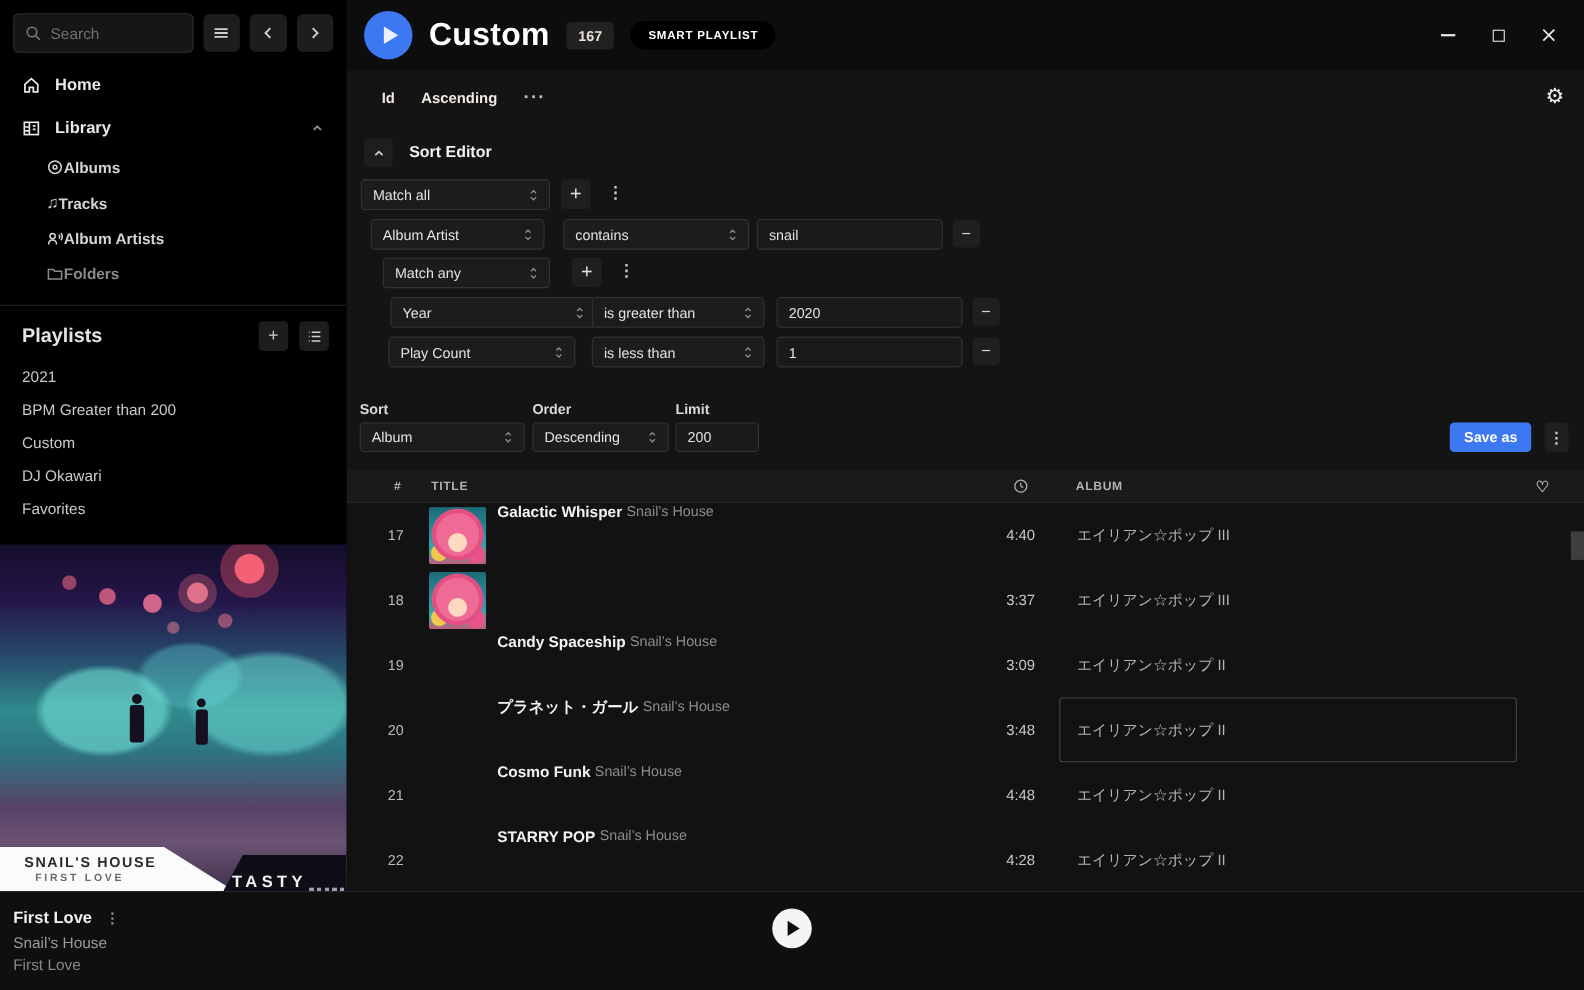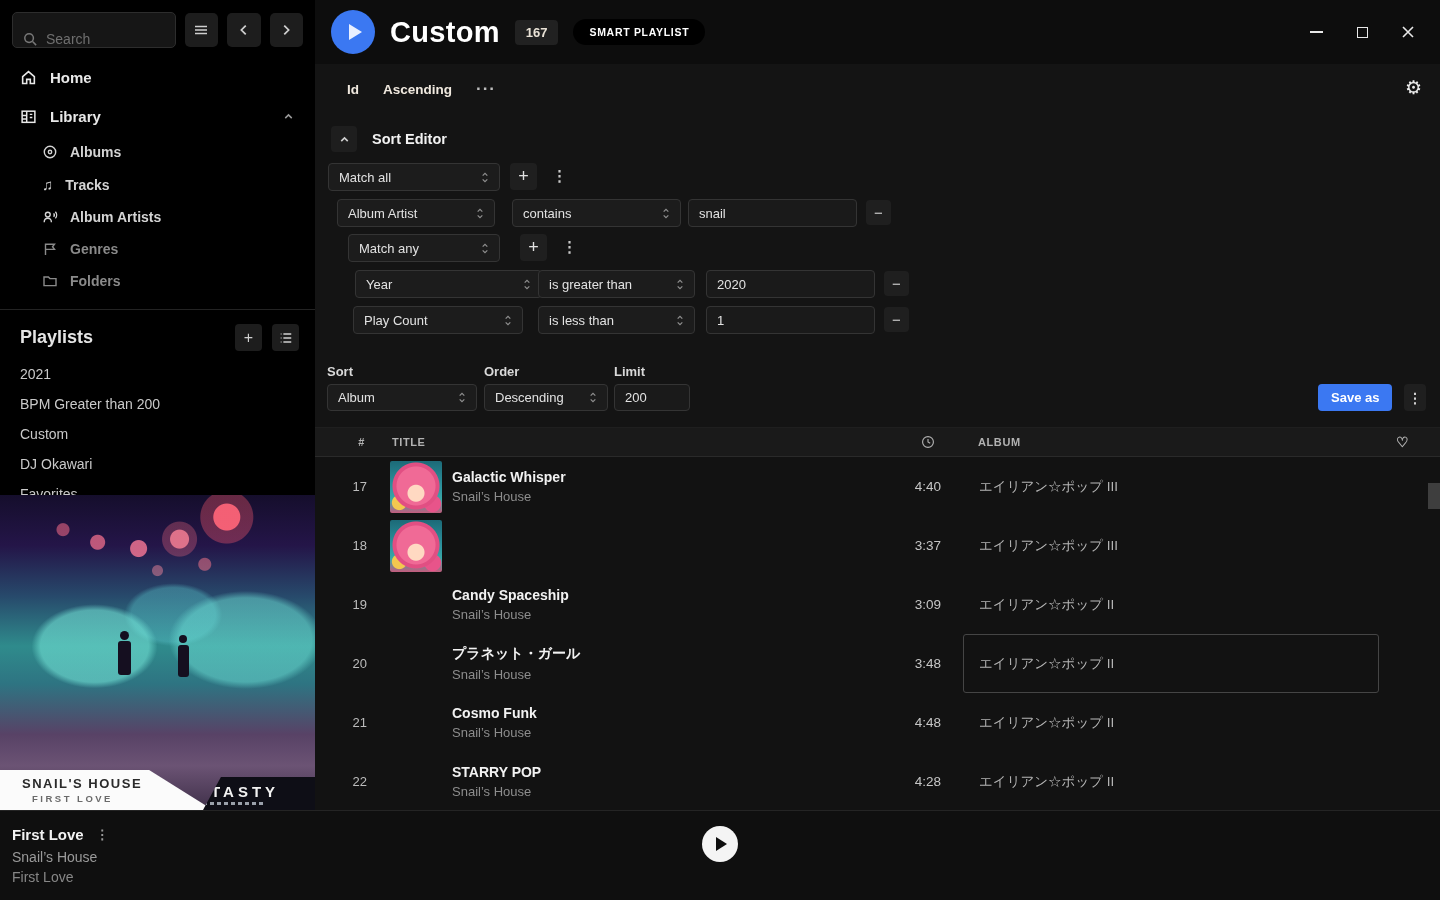--- a/index.html
+++ b/index.html
@@ -3,27 +3,27 @@
 <meta charset="utf-8">
 <style>
   *{margin:0;padding:0;box-sizing:border-box}
   html,body{width:1440px;height:900px;overflow:hidden}
   body{background:#0d0d0d;font-family:"Liberation Sans",sans-serif;color:#e6e6e6;position:relative}
   svg{display:block}
 
   
   .sidebar{position:absolute;left:0;top:0;width:315px;height:810px;background:#000;z-index:3}
   .sb-top{display:flex;gap:9px;align-items:center;padding:12px 12px 10px 12px}
-  .search{width:166px;height:36px;background:#161616;border:1px solid #2d2d2d;border-radius:5px;display:flex;align-items:flex-end;gap:8px;padding:0 10px;color:#787878}
+  .search{width:166px;height:36px;background:#161616;border:1px solid #2d2d2d;border-radius:5px;display:flex;align-items:center;gap:8px;padding:0 10px;color:#787878}
   .search input{background:transparent;border:none;outline:none;color:#bdbdbd;font-size:14px;width:110px;font-family:"Liberation Sans",sans-serif}
   .search input::placeholder{color:#6f6f6f}
   .sq{width:34px;height:34px;background:#1d1d1d;border:none;border-radius:5px;color:#cfcfcf;display:flex;align-items:center;justify-content:center;cursor:pointer}
   .nav-row{display:flex;align-items:center;gap:13px;padding:11px 20px;font-weight:700;font-size:15px;color:#e8e8e8;cursor:pointer}
   .nav-row .grow{flex:1}
-  .sub-row{display:flex;align-items:center;gap:12px;padding:8px 23px 8px 42px;font-weight:700;font-size:14px;color:#d4d4d4;cursor:pointer}
+  .sub-row{display:flex;align-items:center;padding:8px 23px 8px 42px;font-weight:700;font-size:14px;color:#d4d4d4;cursor:pointer}
   .sub-row.dim{color:#8a8a8a}
   .sb-divider{border-top:1px solid #232323;margin:12px 0 0 0}
   .pl-head{display:flex;align-items:center;padding:14px 16px 8px 20px}
   .pl-title{font-size:18px;font-weight:800;color:#e4e4e4;flex:1}
   .sq.small{width:27px;height:27px;border-radius:4px}
   .pl-item{padding:7px 20px;font-size:14px;color:#c9c9c9;cursor:pointer}
 
   
   .art{position:absolute;left:0;bottom:0;width:315px;height:315px;overflow:hidden;
     background:
@@ -38,21 +38,21 @@
       radial-gradient(ellipse 110px 70px at 78% 46%, rgba(110,225,215,.5) 0 60%, transparent 70%),
       radial-gradient(ellipse 70px 45px at 55% 38%, rgba(90,200,205,.4) 0 60%, transparent 70%),
       linear-gradient(180deg,#150e2c 0%,#241548 16%,#27496b 32%,#2f8b8c 48%,#2e7482 60%,#584266 76%,#6b5374 86%,#3f3049 100%)}
   .fig{position:absolute;background:#150f20;border-radius:3px}
   .fig.head{border-radius:50%}
   .band-white{position:absolute;left:0;bottom:0;width:213px;height:40px;background:#fbfbfb;
     clip-path:polygon(0 0,70% 0,100% 100%,0 100%);display:flex;flex-direction:column;justify-content:center;padding-left:22px;gap:2px}
   .band-artist{font-size:13px;font-weight:800;letter-spacing:1.5px;color:#2a2a2a}
   .band-title{font-size:9.5px;font-weight:700;letter-spacing:2.5px;color:#6a6a6a;padding-left:10px}
   .band-dark{position:absolute;right:0;bottom:0;width:112px;height:33px;background:#0e0e16;
-    clip-path:polygon(16% 0,100% 0,100% 100%,0 100%);display:flex;flex-direction:column;align-items:flex-start;justify-content:center;gap:2px}
+    clip-path:polygon(16% 0,100% 0,100% 100%,0 100%);display:flex;flex-direction:row;align-items:flex-end;justify-content:center;gap:2px}
   .band-brand{font-size:15px;font-weight:700;letter-spacing:4px;color:#f2f2f2;padding-left:8px}
   .band-dashes{width:62px;height:3px;background:repeating-linear-gradient(90deg,#9aa0aa 0 4px,transparent 4px 7px)}
 
   
   .main{position:absolute;left:315px;top:0;width:1125px;height:810px;background:#141414}
   .page-header{position:absolute;top:0;left:0;width:100%;height:64px;background:#0d0d0d;display:flex;align-items:center;padding:0 16px;gap:15px}
   .playbtn{width:44px;height:44px;border-radius:50%;background:#3b78f2;border:none;display:flex;align-items:center;justify-content:center;cursor:pointer;flex:0 0 auto}
   .playbtn .tri{width:0;height:0;border-left:13px solid #eaf0ff;border-top:8px solid transparent;border-bottom:8px solid transparent;margin-left:4px}
   .ptitle{font-size:29px;font-weight:800;letter-spacing:.3px;color:#fff}
   .count{background:#212121;border-radius:4px;padding:5px 11px;font-size:13px;font-weight:700;color:#e9e2d6}
@@ -95,21 +95,21 @@
       radial-gradient(circle at 18% 80%, #f3c84f 0 7px, transparent 8px),
       radial-gradient(circle at 82% 82%, #e8548a 0 8px, transparent 9px),
       linear-gradient(180deg,#1c6a78 0%,#2f98a2 55%,#3aa9a6 75%,#c45c7d 100%)}
   .art2{background:
       radial-gradient(circle at 40% 34%, #7a5fb5 0 7px, transparent 8px),
       radial-gradient(circle at 66% 30%, #f08b3e 0 7px, transparent 8px),
       radial-gradient(circle at 30% 62%, #f4a0b4 0 8px, transparent 9px),
       radial-gradient(circle at 62% 66%, #e05575 0 10px, transparent 11px),
       radial-gradient(circle at 50% 50%, #e8708c 0 21px, #d9germ 0, transparent 22px),
       #f1e49d}
-  .tmeta{position:absolute;left:137px;top:0;height:100%;display:flex;flex-direction:column;justify-content:center;gap:4px}
+  .tmeta{position:absolute;left:137px;top:0;height:100%;display:flex;flex-direction:row;justify-content:center;gap:4px}
   .ttitle{font-size:14px;font-weight:700;color:#f2f2f2}
   .tartist{font-size:13px;color:#8d8d8d}
   .tdur{position:absolute;left:540px;top:0;width:86px;height:100%;display:flex;align-items:center;justify-content:flex-end;font-size:13.5px;color:#c6c6c6}
   .talbumcell{position:absolute;left:648px;top:0;width:416px;height:100%;display:flex;align-items:center;padding-left:15px;font-size:13.5px;color:#b4b4b4;border:1px solid transparent;border-radius:3px}
   .talbumcell.focused{border-color:#454545}
   .scrollthumb{position:absolute;right:0;top:56px;width:12px;height:26px;background:#3e3e3e;cursor:pointer}
 
   
   .player{position:absolute;left:0;top:810px;width:1440px;height:90px;background:#0f0f0f;border-top:1px solid #242424;z-index:4}
   .np-track{position:absolute;left:12px;top:15px;font-size:15px;font-weight:700;color:#f2f2f2;display:flex;gap:12px;align-items:center}
@@ -199,28 +199,20 @@
           <circle cx="5.8" cy="5.6" r="2.4"></circle>
           <path d="M2.2 13.2 C2.2 10.4 3.8 9.2 5.8 9.2 C7.8 9.2 9.4 10.4 9.4 13.2"></path>
           <path d="M11.6 4.4 C12.5 5.4 12.5 6.8 11.6 7.8 M13.4 2.8 C15 4.6 15 7.6 13.4 9.4"></path>
         </svg>
       </span>
     <span>Album Artists</span>
   </div>
   <div class="sub-row dim">
     <span>
         <svg width="16" height="16" viewBox="0 0 16 16" fill="none" stroke="currentColor" stroke-width="1.4">
-          <path d="M3.5 2.5 V14 M3.5 3.2 H12.5 L10.5 5.8 L12.5 8.4 H3.5"></path>
-        </svg>
-      </span>
-    <span>Genres</span>
-  </div>
-  <div class="sub-row dim">
-    <span>
-        <svg width="16" height="16" viewBox="0 0 16 16" fill="none" stroke="currentColor" stroke-width="1.4">
           <path d="M2 4 H6.4 L7.9 5.6 H14 V12.6 H2 Z"></path>
         </svg>
       </span>
     <span>Folders</span>
   </div>
 
   <div class="sb-divider"></div>
 
   <div class="pl-head">
     <span class="pl-title">Playlists</span>

